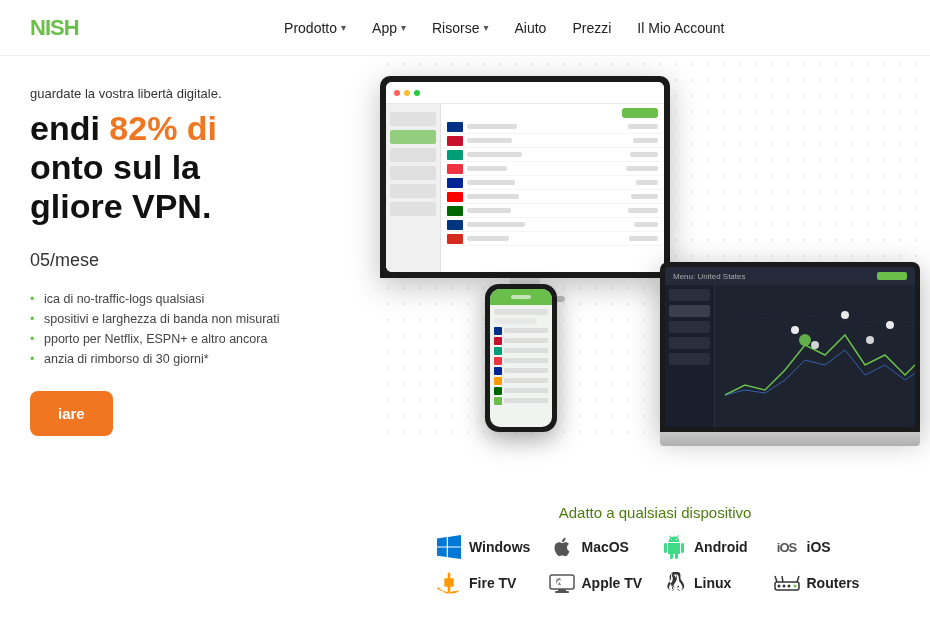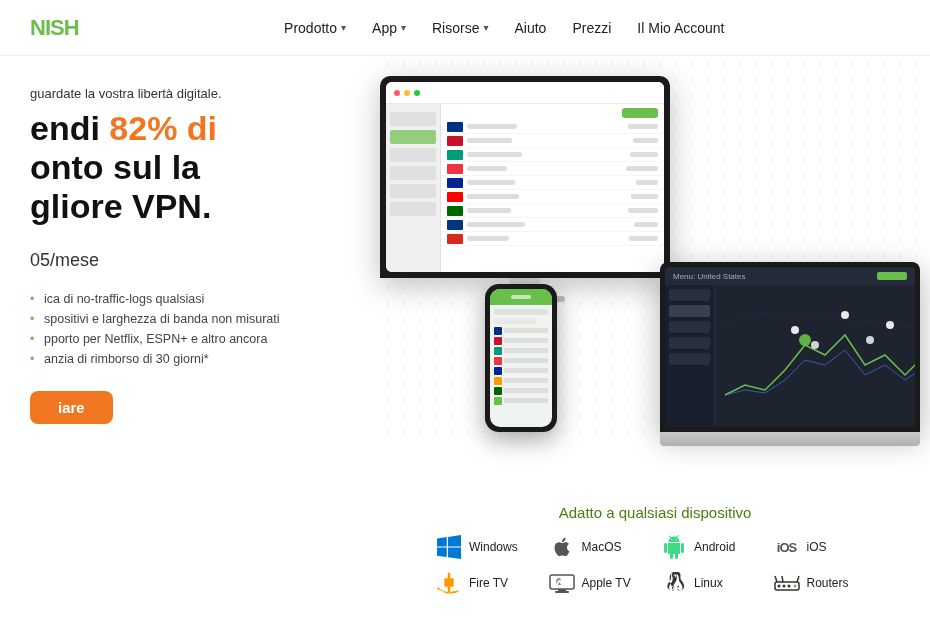--- a/index.html
+++ b/index.html
@@ -117,21 +117,21 @@
     .features li::before {
       content: '•';
       position: absolute;
       left: 0;
       color: #6abf4b;
     }
     .cta-btn {
       background: #f07622;
       color: #fff;
       border: none;
-      padding: 8px 28px;
+      padding: 14px 28px;
       border-radius: 8px;
       font-size: 15px;
       font-weight: 700;
       cursor: pointer;
       display: inline-block;
       width: fit-content;
     }
 
     
     .right {
@@ -326,23 +326,23 @@
     .device-icon {
       width: 28px;
       height: 28px;
       display: flex;
       align-items: center;
       justify-content: center;
       font-size: 22px;
       flex-shrink: 0;
     }
     .device-label {
-      font-size: 12px;
+      font-size: 14px;
       color: #222;
-      font-weight: 400;
+      font-weight: 700;
     }
 
     
     .icon-windows { color: #0078d4; }
     .icon-apple { color: #555; }
     .icon-amazon { color: #ff9900; }
     .icon-linux { color: #333; }
     .icon-router { color: #333; }
 
     .sidebar-row {

